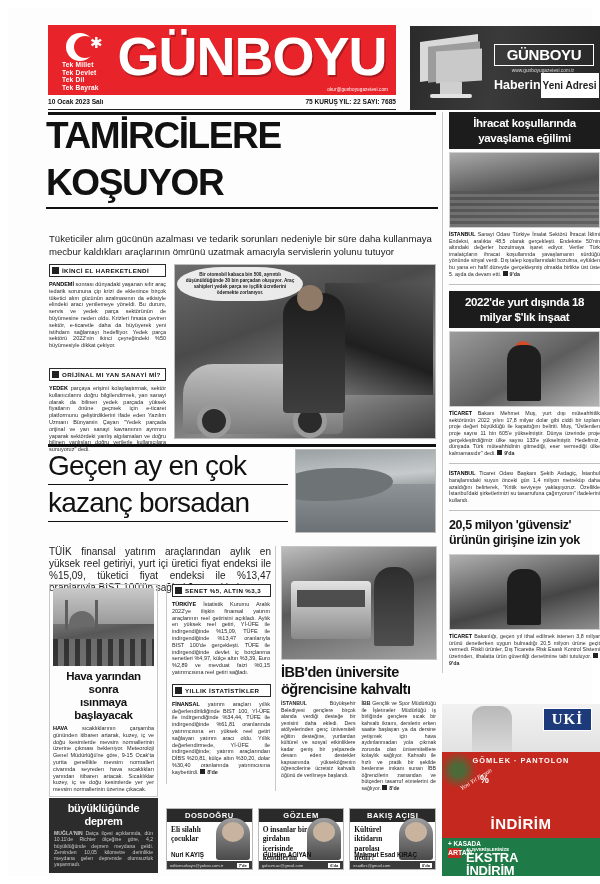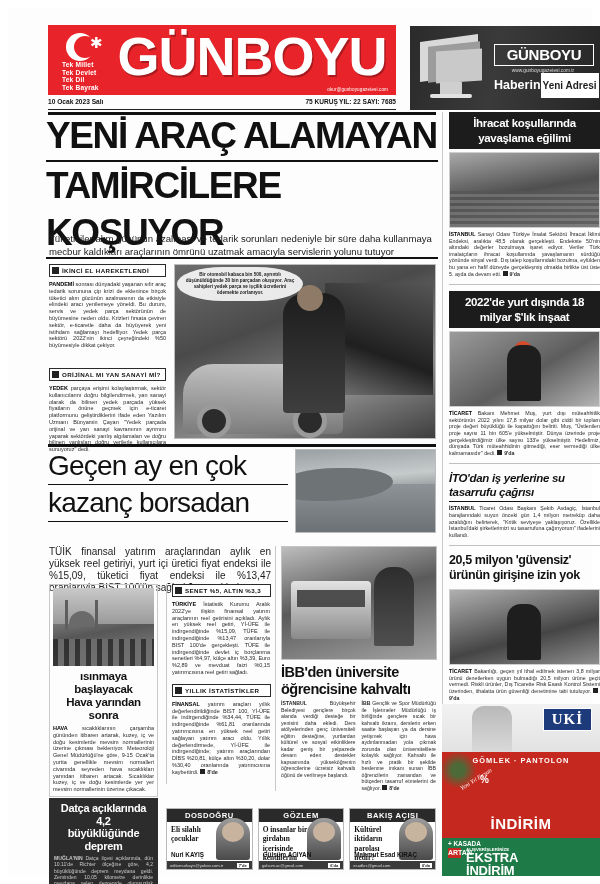--- a/index.html
+++ b/index.html
@@ -875,21 +875,20 @@
     </div>
     <div class="banner-logo">GÜNBOYU</div>
     <div class="banner-url">www.gunboyugazetesi.com.tr</div>
     <div class="banner-tag">
       <span>Haberin</span><span class="hl">Yeni Adresi</span>
     </div>
   </div>
 
   <div class="lead-rule-top"></div>
   <div class="lead-head">
-    <span class="l1">YENİ ARAÇ ALAMAYAN</span>
     <span class="l2">TAMİRCİLERE KOŞUYOR</span>
   </div>
   <div class="lead-sub">Tüketiciler alım gücünün azalması ve tedarik sorunları nedeniyle bir süre daha kullanmaya mecbur kaldıkları araçlarının ömrünü uzatmak amacıyla servislerin yolunu tutuyor</div>
 
   <div class="lead-col1">
     <div class="kicker">İKİNCİ EL HAREKETLENDİ</div>
     <p class="col-text p"><b>PANDEMİ</b><span> sonrası dünyadaki yaşanan sıfır araç tedarik sorununa çip krizi de eklenince birçok tüketici alım gücünün azalmasının da etkisiyle elindeki aracı yenilemeye yöneldi. Bu durum, servis ve yedek parça sektörünün de büyümesine neden oldu. Krizleri fırsata çeviren sektör, e-ticaretle daha da büyüyerek yeni istihdam sağlamayı hedefliyor. Yedek parça sektörü 2022'nin ikinci çeyreğindeki %50 büyümesiyle dikkat çekiyor.</span></p>
   </div>
 
   <div class="lead-photo">
@@ -924,21 +923,20 @@
       <div class="rail-photo ph-constr">
         <div class="helmet"></div>
         <div class="silh"></div>
       </div>
       <div class="rail-text"><b>TİCARET</b><span> Bakanı Mehmet Muş, yurt dışı müteahhitlik sektörünün 2022 yılını 17,8 milyar dolar gibi ciddi bir toplam proje değeri büyüklüğü ile kapattığını belirtti. Muş, "Üstlenilen proje sayısı 11 bin 605'e yükselmiştir. Dünya üzerinde proje gerçekleştirdiğimiz ülke sayısı 133'e yükselmiştir. Hedefimiz, dünyada Türk müteahhidinin gitmediği, eser vermediği ülke kalmamasıdır" dedi.</span> <span class="pgref">9'da</span></div>
     </div>
 
     <div class="rail-sep"></div>
 
     <div class="rail-item">
-      <div class="rail-head plain">İTO'dan iş yerlerine su tasarrufu çağrısı</div>
       <div class="rail-text" style="margin-top:3px;"><b>İSTANBUL</b><span> Ticaret Odası Başkanı Şekib Avdagiç, İstanbul barajlarındaki suyun önceki gün 1,4 milyon metreküp daha azaldığını belirterek, "Kritik seviyeye yaklaşıyoruz. Özellikle İstanbul'daki şirketlerimizi su tasarrufuna çağırıyorum" ifadelerini kullandı.</span></div>
     </div>
 
     <div class="rail-sep"></div>
 
     <div class="rail-item">
       <div class="rail-head big">20,5 milyon 'güvensiz' ürünün girişine izin yok</div>
       <div class="rail-photo ph-insp">
         <div class="silh"></div>
       </div>
@@ -960,29 +958,28 @@
 
   <div class="weather-box">
     <div class="weather-photo">
       <div class="sky"></div>
       <div class="min1"></div>
       <div class="min2"></div>
       <div class="dome"></div>
       <div class="ppl"></div>
     </div>
     <div class="weather-title">
+      <div>Hava yarından sonra</div>
       <div>ısınmaya başlayacak</div>
-      <div>Hava yarından sonra</div>
     </div>
     <div class="col-text"><b>HAVA</b><span> sıcaklıklarının çarşamba gününden itibaren artarak, kuzey, iç ve doğu kesimlerde mevsim normallerinin üzerine çıkması bekleniyor. Meteoroloji Genel Müdürlüğü'ne göre, 9-15 Ocak'ta yurtta genellikle mevsim normalleri civarında seyreden hava sıcaklıkları yarından itibaren artacak. Sıcaklıklar kuzey, iç ve doğu kesimlerde yer yer mevsim normallerinin üzerine çıkacak.</span></div>
   </div>
 
   <div class="quake-box">
     <div class="quake-title">
-      <div>Datça açıklarında 4,2</div>
       <div>büyüklüğünde deprem</div>
     </div>
     <div class="quake-text"><b>MUĞLA'NIN</b><span> Datça ilçesi açıklarında, dün 10.11'de Richter ölçeğine göre, 4,2 büyüklüğünde deprem meydana geldi. Zeminden 10,05 kilometre derinlikte meydana gelen depremde olumsuzluk yaşanmadı.</span></div>
   </div>
 
   <div class="fin-col">
     <div class="kicker">SENET %5, ALTIN %3,3</div>
     <p class="col-text p"><b>TÜRKİYE</b><span> İstatistik Kurumu Aralık 2022'ye ilişkin finansal yatırım araçlarının reel getirisini açıkladı. Aylık en yüksek reel getiri, Yİ-ÜFE ile indirgendiğinde %15,09, TÜFE ile indirgendiğinde %13,47 oranlarıyla BIST 100'de gerçekleşti. TÜFE ile indirgendiğinde devlet iç borçlanma senetleri %4,97, külçe altın %3,39, Euro %2,89 ve mevduat faizi %0,15 yatırımcısına reel getiri sağladı.</span></p>
     <div class="kicker">YILLIK İSTATİSTİKLER</div>
     <p class="col-text p"><b>FİNANSAL</b><span> yatırım araçları yıllık değerlendirildiğinde BIST 100, Yİ-ÜFE ile indirgendiğinde %34,44, TÜFE ile indirgendiğinde %61,81 oranlarında yatırımcısına en yüksek reel getiri sağlayan yatırım aracı oldu. Yıllık değerlendirmede, Yİ-ÜFE ile indirgendiğinde; yatırım araçlarından DİBS %20,81, külçe altın %30,20, dolar %30,40 oranlarında yatırımcısına kaybettirdi.</span> <span class="pgref">8'de</span></p>

